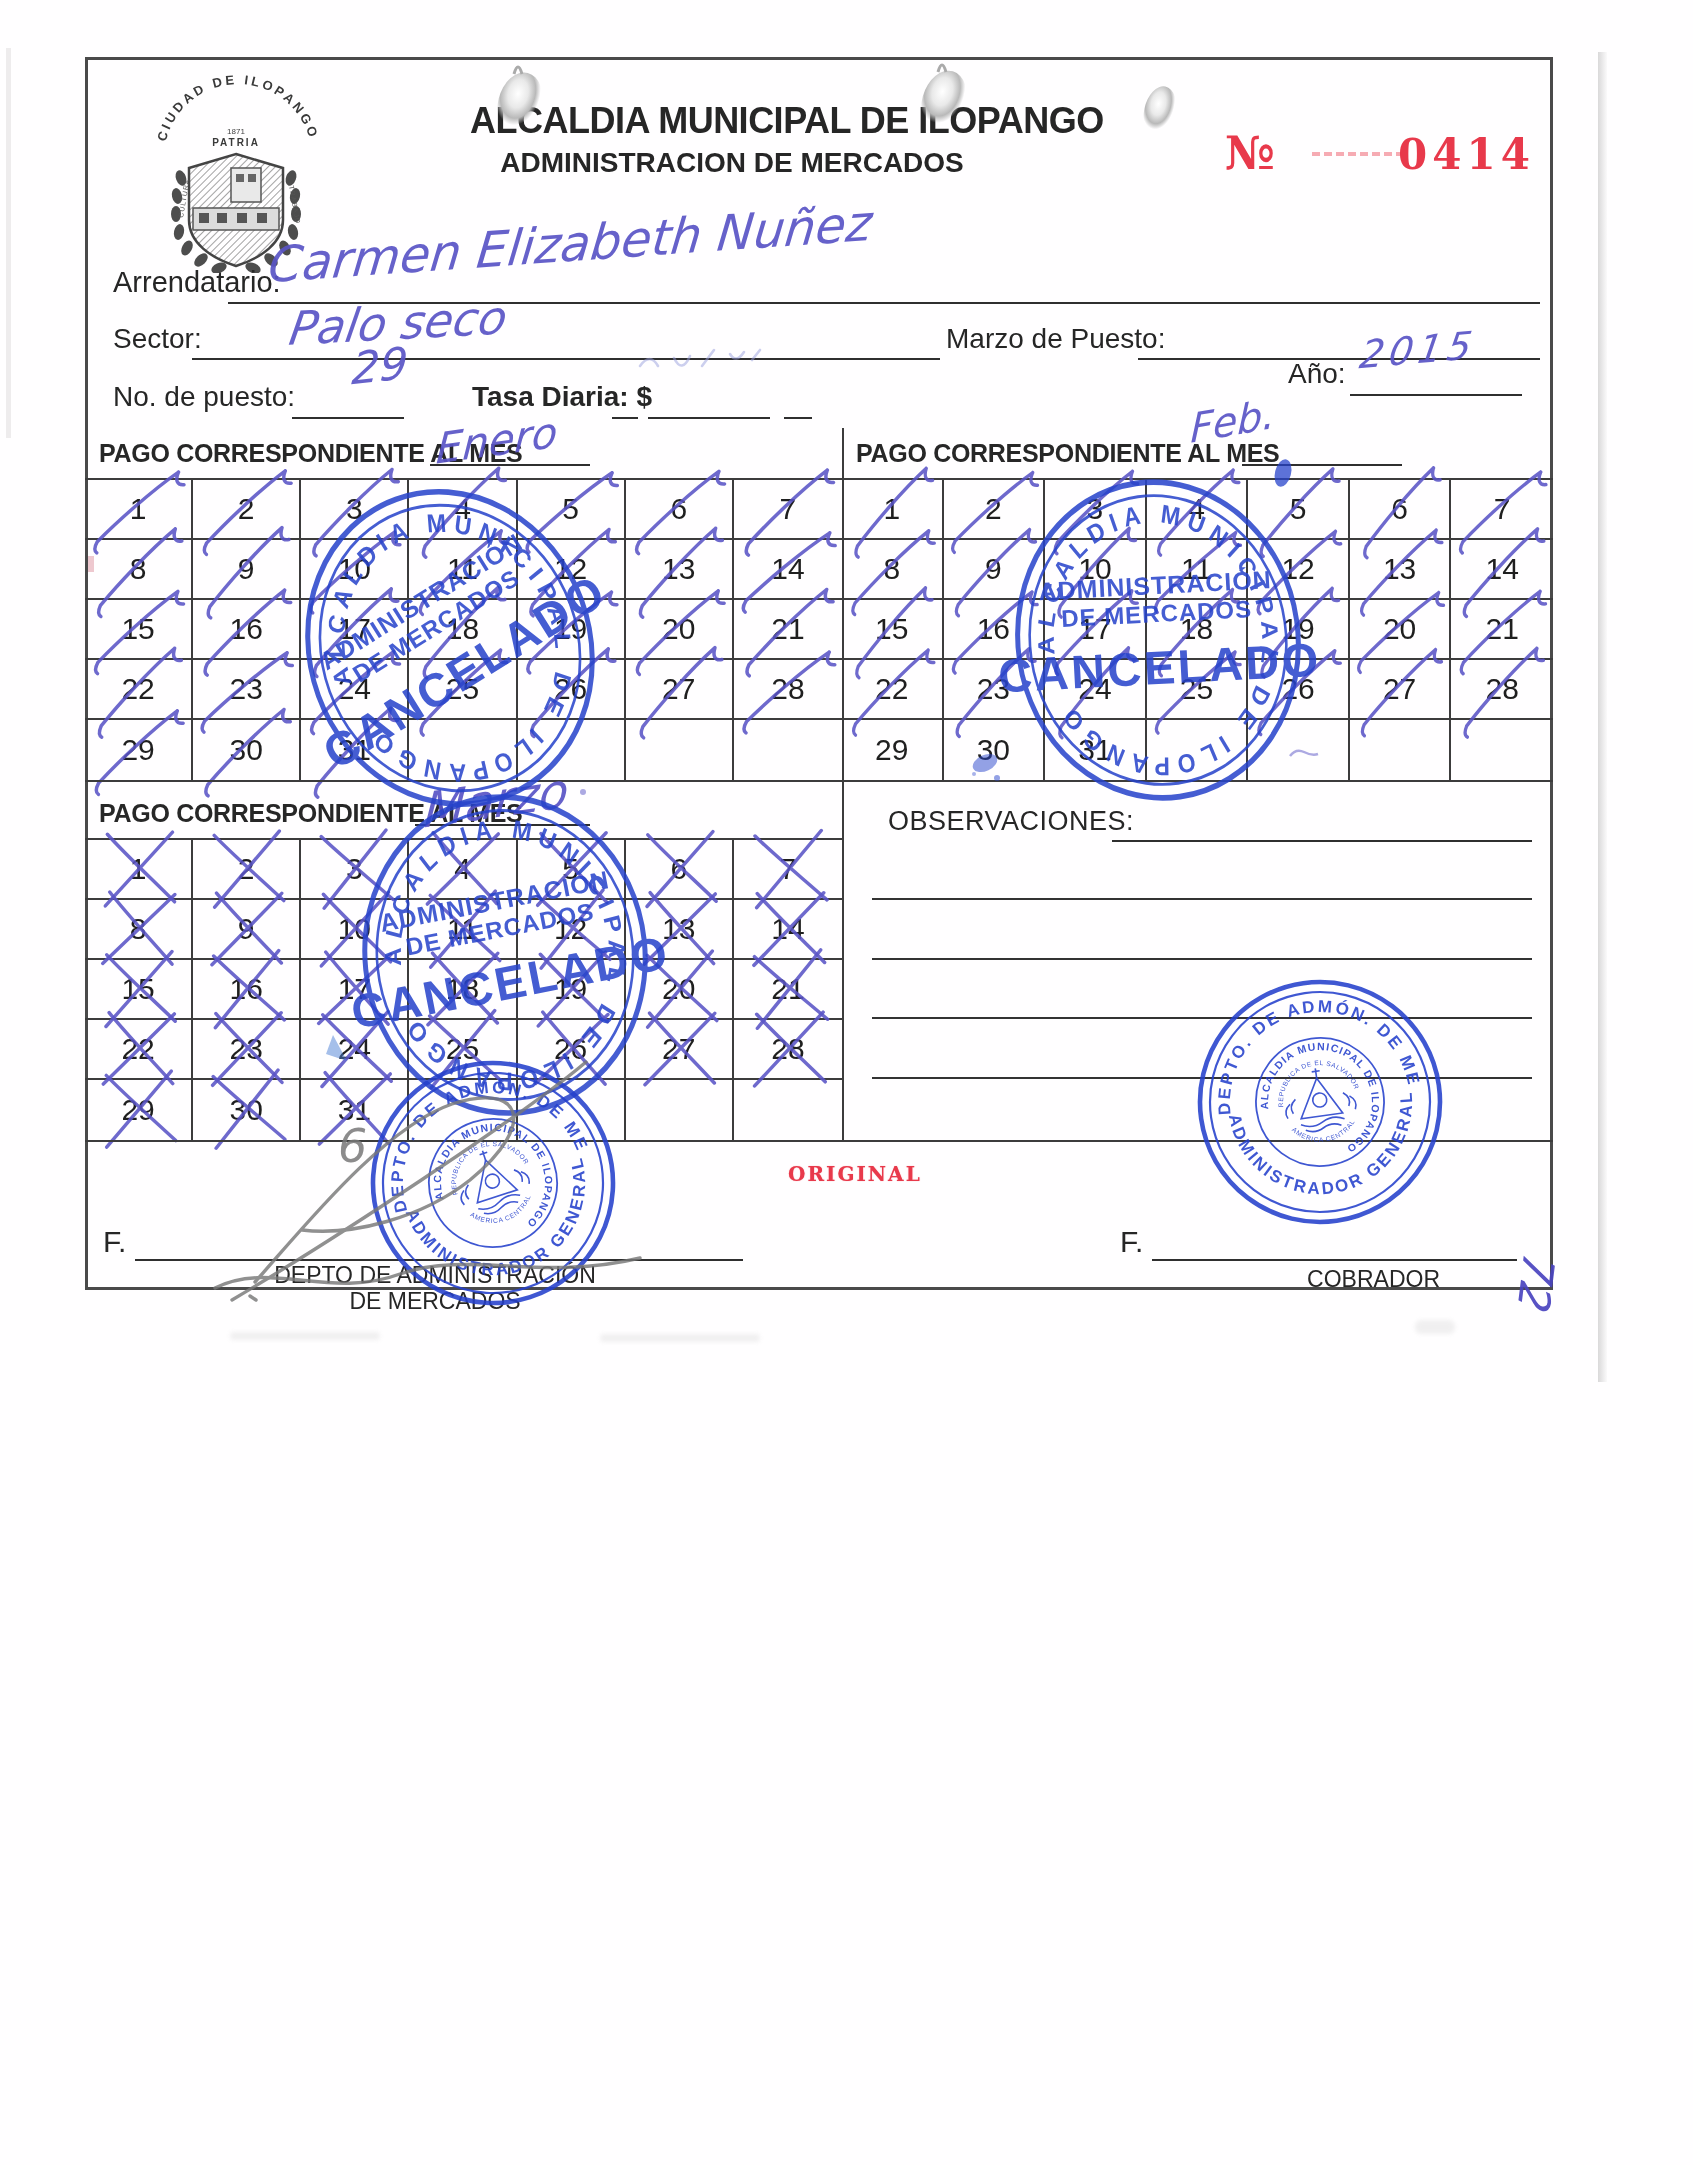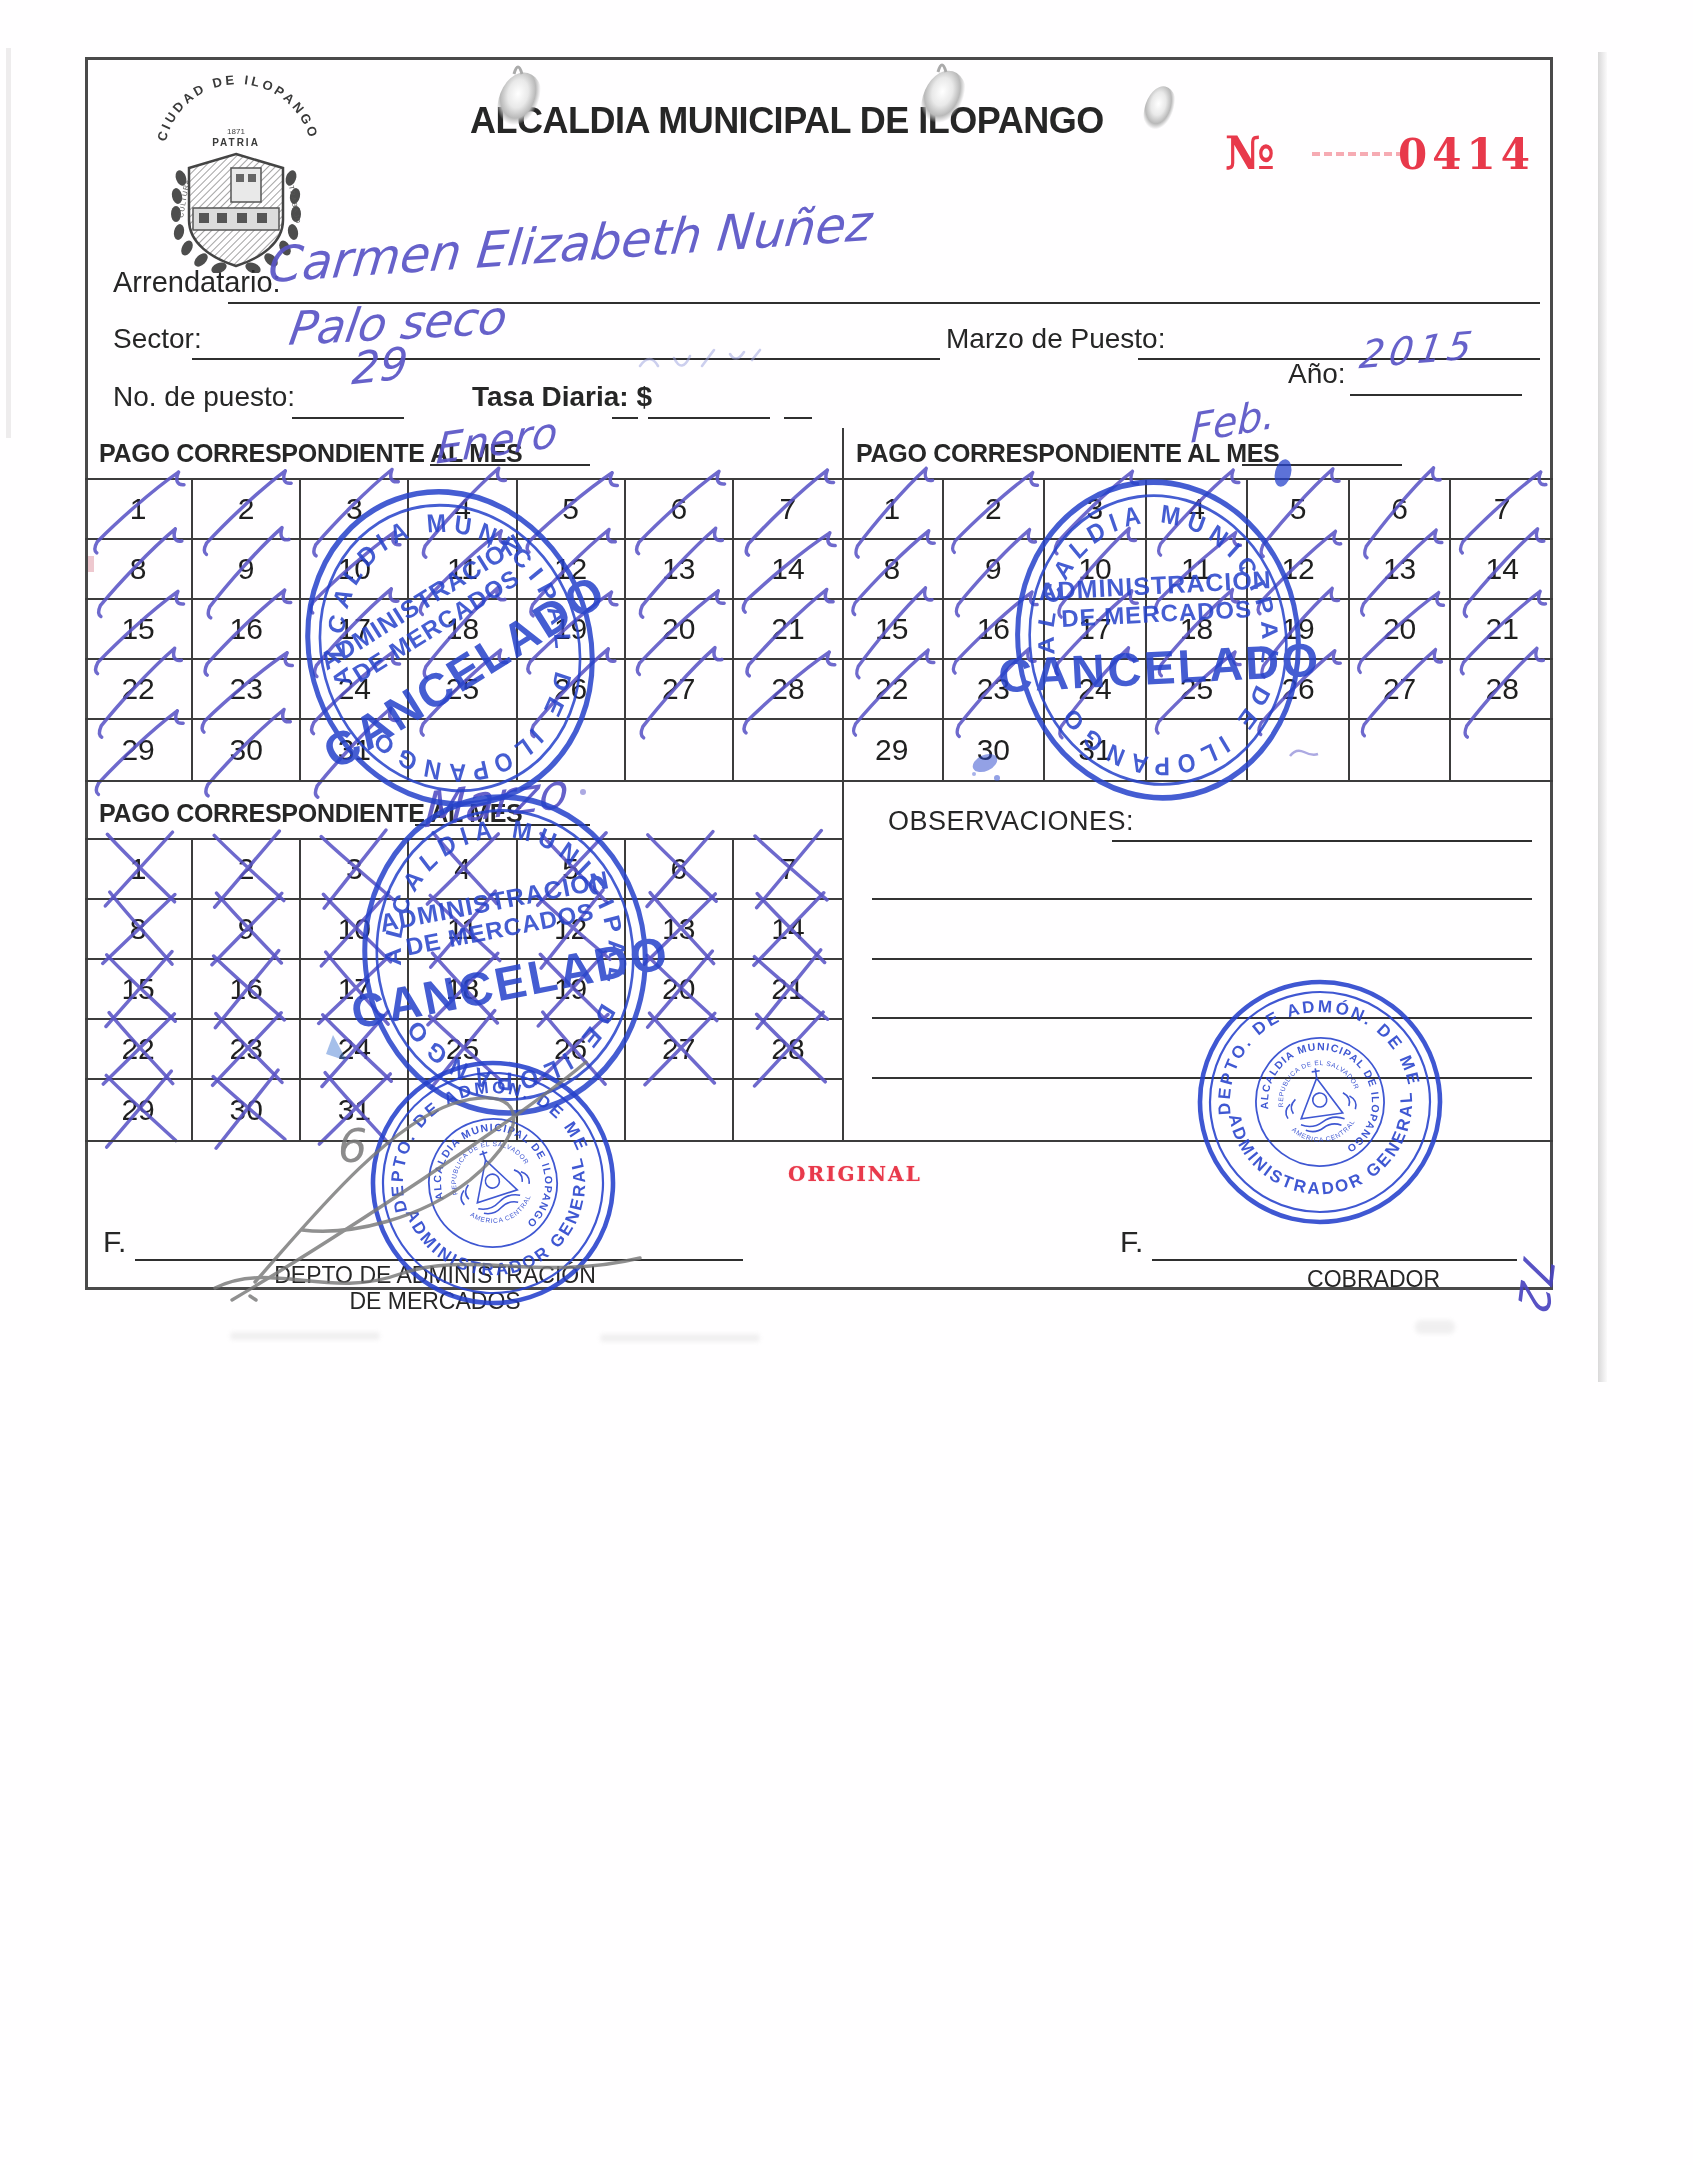--- a/index.html
+++ b/index.html
@@ -76,20 +76,21 @@
       <ellipse cx="160" cy="164" rx="5" ry="8" transform="rotate(-12 160 164)"></ellipse>
       <ellipse cx="152" cy="180" rx="5" ry="8" transform="rotate(-28 152 180)"></ellipse>
       <ellipse cx="138" cy="192" rx="5" ry="8" transform="rotate(-46 138 192)"></ellipse>
       <ellipse cx="120" cy="200" rx="5" ry="8" transform="rotate(-66 120 200)"></ellipse>
     </g>
     <text x="50" y="150" font-size="7" fill="#555" transform="rotate(-80 50 150)" letter-spacing="1">CULTURA</text>
     <text x="156" y="118" font-size="7" fill="#555" transform="rotate(80 156 118)" letter-spacing="1">TRABAJO</text>
   </svg>
 
   <div class="lbl b" style="left:470px;top:100px;width:524px;text-align:center;font-size:36px;letter-spacing:-.5px;">ALCALDIA MUNICIPAL DE ILOPANGO</div>
+  <div class="lbl b" style="left:470px;top:147px;width:524px;text-align:center;font-size:28px;">ADMINISTRACION DE MERCADOS</div>
 
   <div class="lbl red" style="left:1225px;top:126px;font-size:46px;">№</div>
   <div class="dashes" style="left:1312px;top:152px;width:92px;"></div>
   <div class="lbl red" style="left:1398px;top:130px;font-size:42px;letter-spacing:5px;">0414</div>
 
   <div class="lbl" style="left:113px;top:266px;font-size:29px;">Arrendatario:</div>
   <div class="ul" style="left:228px;top:302px;width:1312px;"></div>
   <span class="hand" style="left:268px;top:216px;font-size:49px;transform:rotate(-4deg) skewX(-10deg);">Carmen Elizabeth Nuñez</span>
 
   <div class="lbl" style="left:113px;top:323px;font-size:28px;">Sector:</div>

